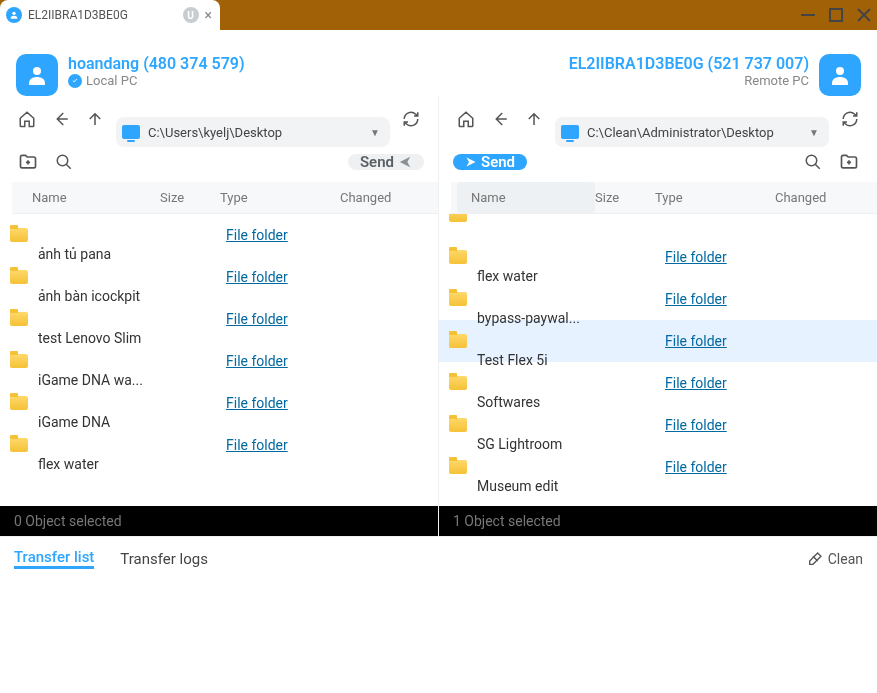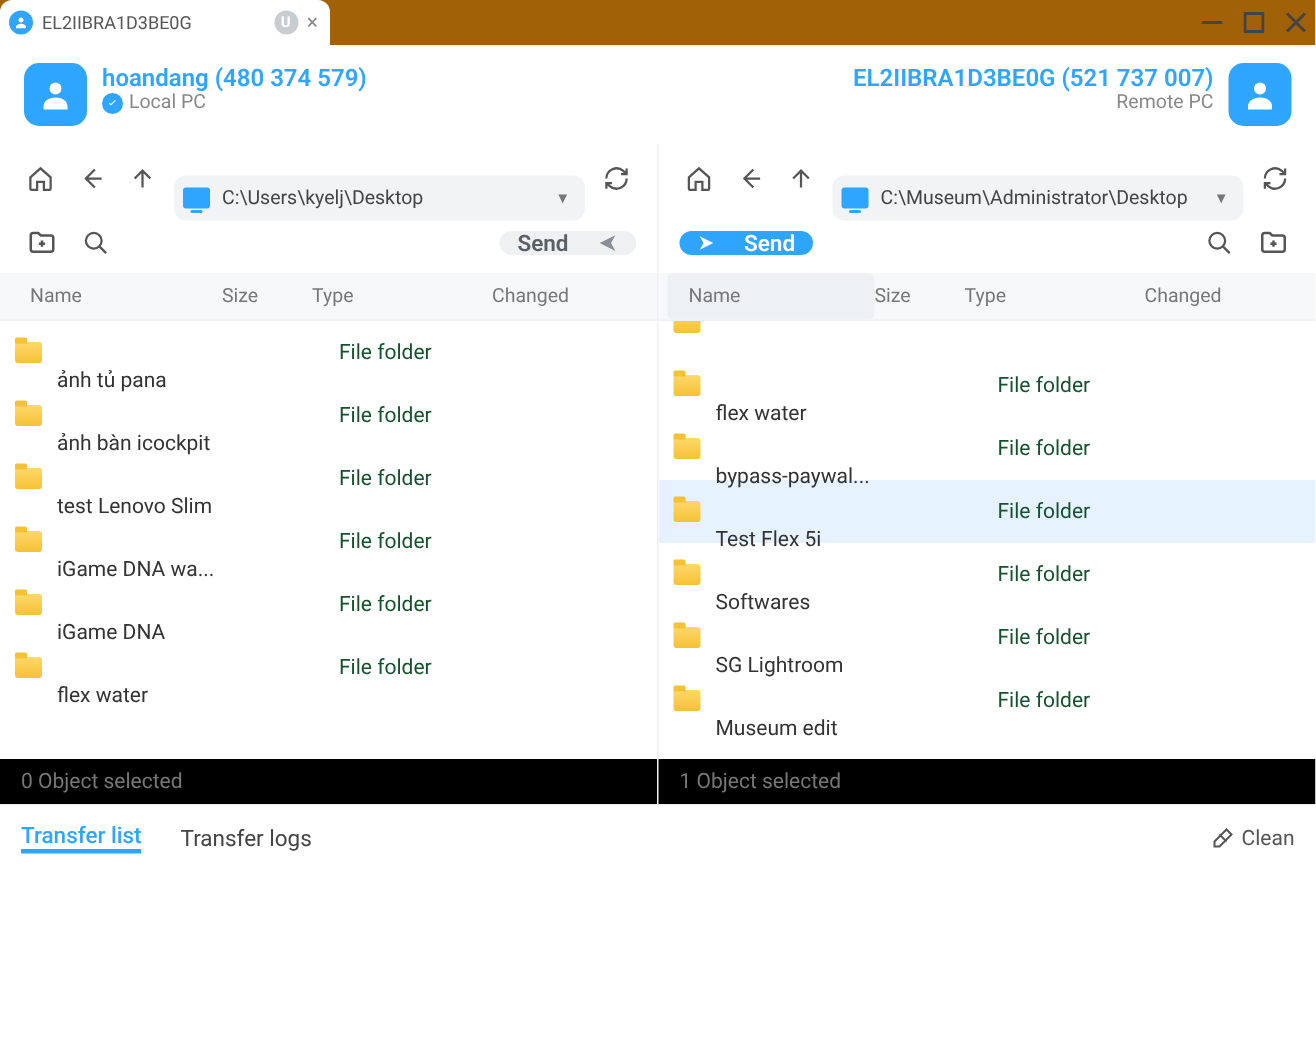--- a/index.html
+++ b/index.html
@@ -9,21 +9,21 @@
   .tabbar { height: 30px; background: #a16207; display: flex; align-items: center; position: relative; }
   .tab { display: flex; align-items: center; background: #fff; height: 30px; padding: 0 8px 0 6px; border-radius: 8px 8px 0 0; gap: 6px; min-width: 220px; }
   .tab .tab-icon { width: 16px; height: 16px; background:#2ea6ff; border-radius:50%; display:flex; align-items:center; justify-content:center; }
   .tab .tab-title { font-size: 12px; color:#555; flex:1; }
   .tab .badge { width:16px; height:16px; background:#c9ccd1; color:#fff; border-radius:50%; font-size:10px; display:flex; align-items:center; justify-content:center; font-weight:bold; }
   .tab .close { color:#888; font-size:14px; }
   .winbtns { position:absolute; right:6px; top:0; height:30px; display:flex; align-items:center; gap:14px; color:#444; }
   .winbtns span, .winbtns svg { width:14px; height:14px; }
 
   
-  .header { height: 66px; display:flex; justify-content: space-between; align-items: flex-start; padding: 12px 16px 0 16px; }
+  .header { height: 66px; display:flex; justify-content: space-between; align-items: flex-end; padding: 12px 16px 0 16px; }
   .peer { display:flex; gap:10px; }
   .peer.right { flex-direction: row-reverse; text-align: right; }
   .avatar { width:42px; height:42px; background:#2ea6ff; border-radius:10px; display:flex; align-items:center; justify-content:center; }
   .avatar svg { fill:#fff; }
   .peer-text .line1 { color:#2ea6ff; font-weight:600; font-size:16px; }
   .peer-text .line2 { color:#888; font-size:13px; display:flex; align-items:center; gap:4px; }
   .peer.right .line2 { justify-content:flex-end; }
   .verify { width:14px; height:14px; background:#2ea6ff; border-radius:50%; display:inline-flex; align-items:center; justify-content:center; }
 
   
@@ -38,41 +38,41 @@
   .monitor { width:18px; height:14px; background:#2ea6ff; border-radius:2px; position:relative; flex-shrink:0; }
   .monitor::after { content:""; position:absolute; bottom:-3px; left:5px; width:8px; height:2px; background:#2ea6ff; border-radius:1px; }
   .pathfield .path { flex:1; color:#444; font-size:13px; white-space:nowrap; overflow:hidden; text-overflow:ellipsis; }
   .pathfield .chev { color:#777; font-size:10px; padding:0 4px; }
   .refresh { color:#555; }
 
   
   .actionbar { height:40px; display:flex; align-items:center; padding:0 14px; gap:8px; }
   .spacer { flex:1; }
   .iconbtn { width:28px; height:28px; display:flex; align-items:center; justify-content:center; color:#555; border-radius:6px; }
-  .send-pill { display:flex; align-items:center; gap:19px; height:16px; padding:0 12px; border-radius:8px; font-weight:600; font-size:15px; }
+  .send-pill { display:flex; align-items:center; gap:4px; height:16px; padding:0 12px; border-radius:8px; font-weight:600; font-size:15px; }
   .send-local { background:#eef0f2; color:#5a5f66; }
   .send-remote { background:#2ea6ff; color:#fff; }
 
   
-  .thead { height:32px; background:#f7f8f9; display:flex; align-items:center; color:#777; font-size:13px; padding-left:10px; border-bottom:1px solid #eef0f2; }
+  .thead { height:32px; background:#f7f8f9; display:flex; align-items:center; color:#777; font-size:13px; padding-left:10px; border-bottom:1px solid #eef0f2;margin-left:12px; }
   .col-name { flex: 0 0 138px; padding-left:10px; }
   .col-size { flex: 0 0 60px; }
   .col-type { flex: 0 0 120px; }
   .col-changed { flex:1; }
   .pane.remote .thead .col-name { background:#eef1f4; height:100%; display:flex; align-items:center; border-radius:4px; margin-left:-4px; padding-left:14px; }
 
   
   .tbody { flex:1; overflow:hidden; }
   .row { height:42px; display:flex; align-items:center; padding-left:10px; font-size:14px; color:#333; }
   .row.selected { background:#e6f2ff; }
   .row .folder-icon { width:18px; height:14px; background:linear-gradient(#ffd86b,#f5c236); border-radius:2px; position:relative; margin-right:10px; flex-shrink:0; }
   .row .folder-icon::before { content:""; position:absolute; top:-3px; left:0; width:8px; height:4px; background:#f5c236; border-radius:1px 1px 0 0; }
   .row .cell-name { flex:0 0 128px; white-space:nowrap; overflow:hidden; text-overflow:ellipsis;margin-top:37px; }
   .row .cell-size { flex:0 0 60px; }
-  .row .cell-type { flex:0 0 120px; color:#14532d; }
+  .row .cell-type { flex:0 0 120px; color:#0369a1;text-decoration:underline; }
   .row.cut { color:#888; }
 
   
   .status { height:30px; display:flex; align-items:center; padding:0 14px; color:#777; font-size:14px; background:#000000; }
 
   
   .transferbar { height:44px; display:flex; align-items:center; padding:0 14px; gap:26px; border-top:1px solid #eef0f2; }
   .ttab { font-size:15px; color:#444; padding:0 0; }
   .ttab.active { color:#2ea6ff; border-bottom:3px solid #2ea6ff; font-weight:500; }
   .clean { display:flex; align-items:center; gap:5px; color:#555; }
@@ -259,21 +259,21 @@
             <path d="M15 4l-8 8 8 8M7 12h14"></path>
           </svg>
         </div>
       <div class="nav-icon">
           <svg width="18" height="18" viewBox="0 0 24 24" fill="none" stroke="#555" stroke-width="2">
             <path d="M12 20V5M5 12l7-7 7 7"></path>
           </svg>
         </div>
       <div class="pathfield">
         <span class="monitor"></span>
-        <span class="path">C:\Museum\Administrator\Desktop</span>
+        <span class="path">C:\Clean\Administrator\Desktop</span>
         <span class="chev">▼</span>
       </div>
       <div class="nav-icon refresh">
           <svg width="18" height="18" viewBox="0 0 24 24" fill="none" stroke="#555" stroke-width="2">
             <path d="M3 12a9 9 0 0115-6.7L21 8M21 3v5h-5M21 12a9 9 0 01-15 6.7L3 16M3 21v-5h5"></path>
           </svg>
         </div>
     </div>
     <div class="actionbar">
       <div class="send-pill send-remote">

